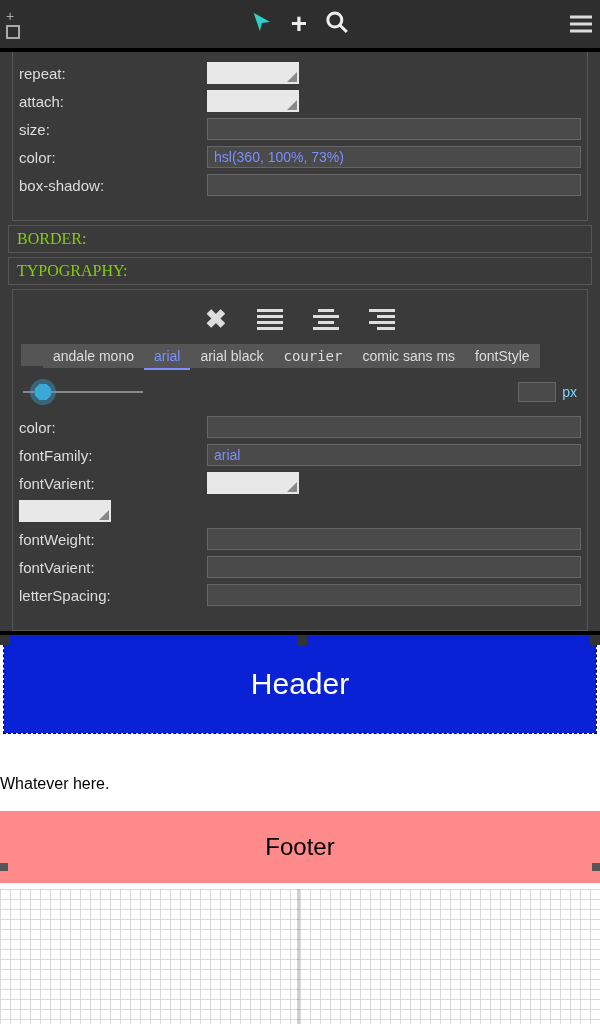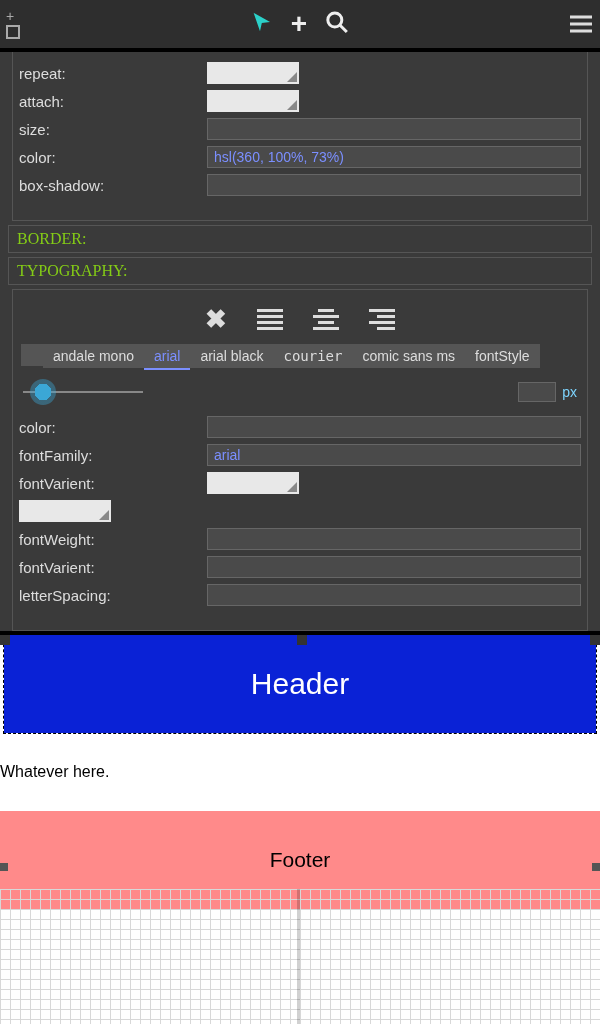--- a/index.html
+++ b/index.html
@@ -102,25 +102,25 @@
   .header-block {
     background: #0a22d6; color: #fff; font-size: 30px;
     display: flex; align-items: center; justify-content: center;
     position: absolute; left: 4px; right: 4px; top: 0; height: 98px;
     outline: 1px dashed #000;
   }
   .sel-handle {
     position: absolute; width: 10px; height: 10px; background: #333;
   }
   .content-text {
-    position: absolute; top: 128px; left: 0; font-size: 16px; color: #000;
+    position: absolute; top: 140px; left: 0; font-size: 16px; color: #000;
   }
   .footer-block {
-    position: absolute; top: 176px; left: 0; right: 0; height: 98px;
-    background: #ff8a8a; color: #000; font-size: 21px;
+    position: absolute; top: 176px; left: 0; right: 0; height: 72px;
+    background: #ff8a8a; color: #000; font-size: 24px;
     display: flex; align-items: center; justify-content: center;
   }
   .grid-area {
     position: absolute; top: 254px; left: 0; right: 0; bottom: 0;
     background-image:
       linear-gradient(#d8d8d8 1px, transparent 1px),
       linear-gradient(90deg, #d8d8d8 1px, transparent 1px),
       linear-gradient(#c0c0c0 1px, transparent 1px),
       linear-gradient(90deg, #c0c0c0 1px, transparent 1px);
     background-size: 10px 10px, 10px 10px, 100px 100px, 100px 100px;

